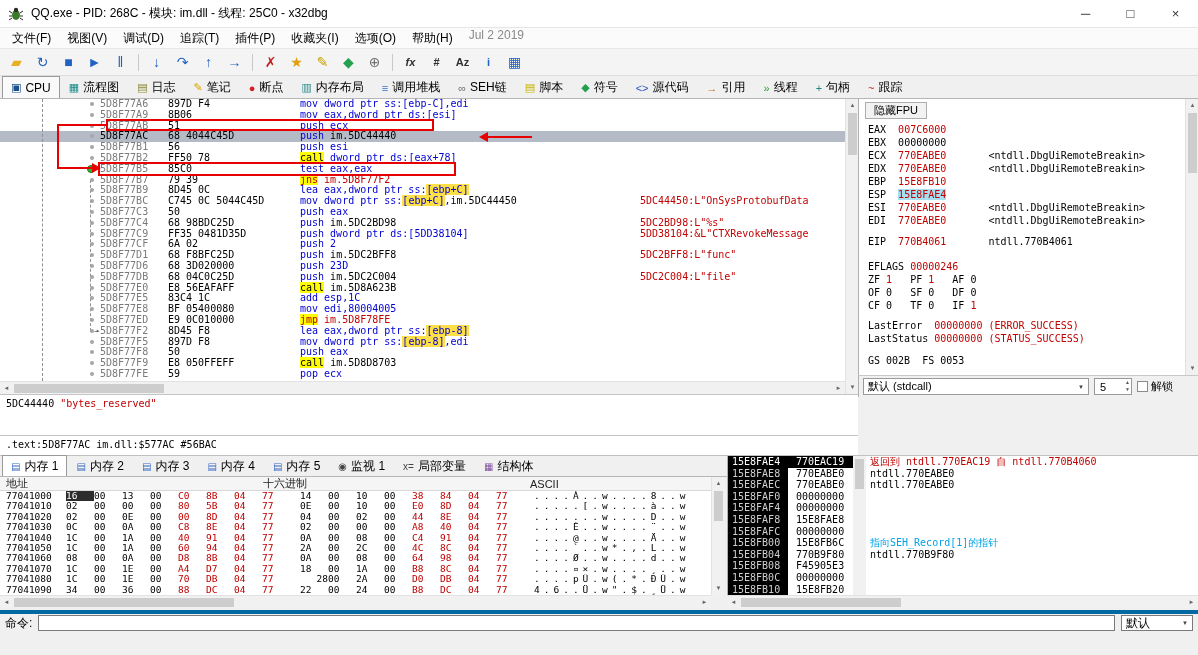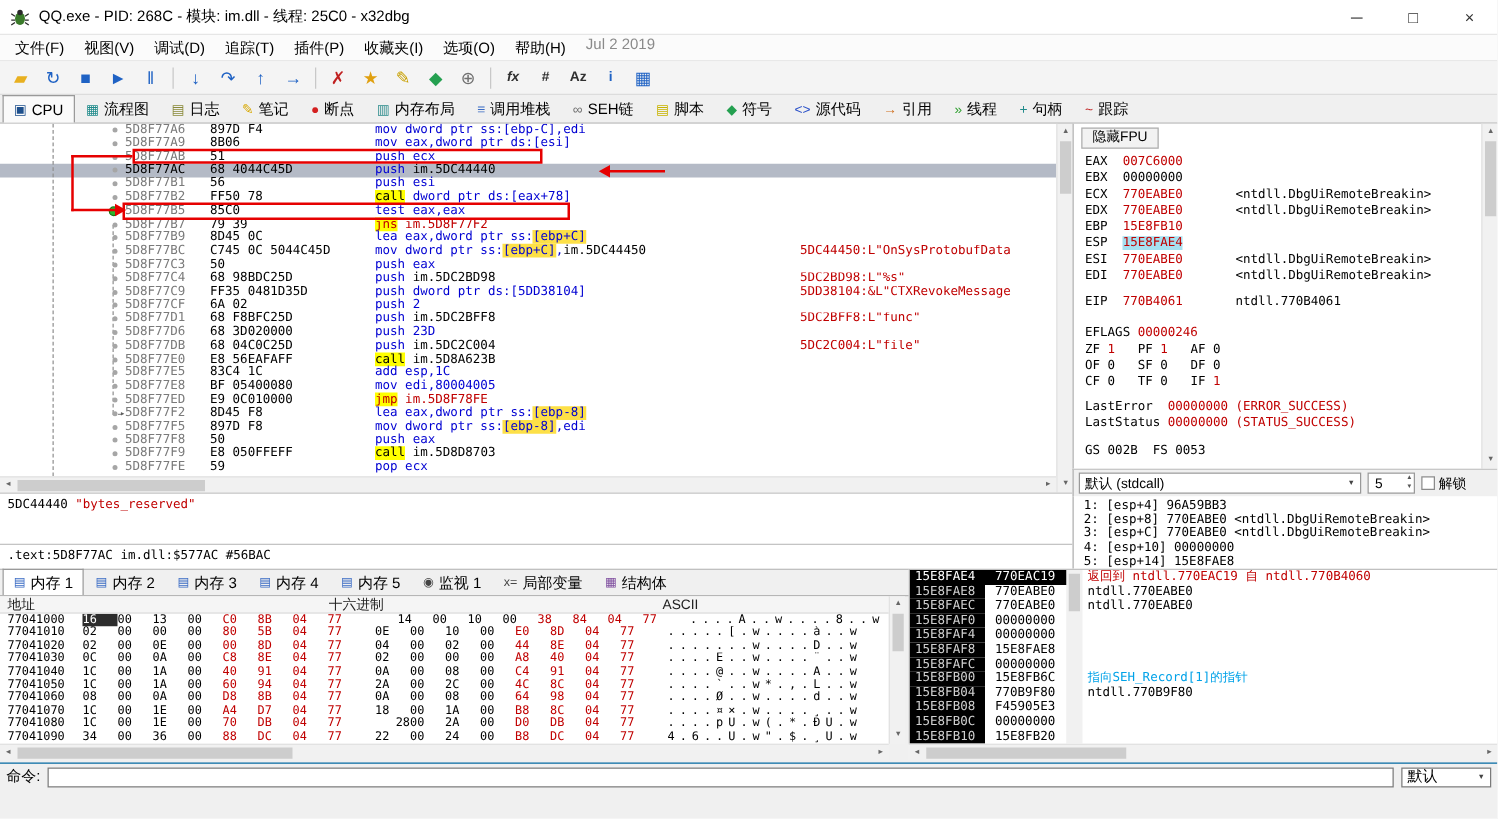--- a/index.html
+++ b/index.html
@@ -93,21 +93,21 @@
 .stack-strip{position:absolute;left:853px;top:456px;width:13px;height:139px;background:#f1f1f1}
 .stack-strip .th{position:absolute;left:2px;top:3px;width:9px;height:30px;background:#cdcdcd}
 
 .sbV{position:absolute;width:13px;background:#f1f1f1;border-left:1px solid #e2e2e2}
 .sbH{position:absolute;height:13px;background:#f1f1f1;border-top:1px solid #e2e2e2}
 .sarr{position:absolute;width:13px;height:13px;font-size:6px;color:#666;text-align:center;line-height:13px}
 .sarr.top{top:0;left:0}.sarr.bot{bottom:0;left:0}.sarr.lft{left:0;top:0}.sarr.rgt{right:0;top:0}
 .thV{position:absolute;left:2px;width:9px;background:#cdcdcd}
 .thH{position:absolute;top:2px;height:9px;background:#cdcdcd}
 
-.cmd{position:absolute;left:0;top:610px;width:100%;height:22px;background:#f0f0f0;border-top:1px solid #0369a1;display:flex;align-items:center;padding:0 5px;gap:6px}
+.cmd{position:absolute;left:0;top:610px;width:100%;height:22px;background:#f0f0f0;border-top:4px solid #0369a1;display:flex;align-items:center;padding:0 5px;gap:6px}
 .cmdinput{flex:1;height:16px;border:1px solid #7a7a7a;background:#fff}
 .cmdcombo{width:72px;height:16px;border:1px solid #7a7a7a;background:#fff;display:flex;align-items:center;padding:0 4px}
 .cmdcombo .carr{margin-left:auto;font-size:6px;color:#444}
 .status{position:absolute;left:0;top:632px;width:100%;height:23px;background:#f0f0f0;border-top:1px solid #c0c0c0;display:flex;align-items:stretch}
 .sbadge{width:62px;background:#ffff76;display:flex;align-items:center;justify-content:center;border-right:1px solid #c0c0c0}
 .smsg{padding-left:8px;display:flex;align-items:center}
 .stime{margin-left:auto;display:flex;align-items:center;gap:4px;padding-right:8px;color:#222}
 
 .redline{position:absolute;background:#e60000;z-index:9}
 .redbox{position:absolute;border:2px solid #e60000;z-index:9}
@@ -483,27 +483,20 @@
     </div>
     <div class="spin">
       <span>5</span>
       <span class="sarrs"><span>▲</span><br><span>▼</span></span>
     </div>
     <div class="chk">
       <span class="chkbox"></span>
       <span>解锁</span>
     </div>
   </div>
-  <div class="args" id="arg-lines">
-      <div class="aline">1: [esp+4] 96A59BB3</div>
-      <div class="aline">2: [esp+8] 770EABE0 &lt;ntdll.DbgUiRemoteBreakin&gt;</div>
-      <div class="aline">3: [esp+C] 770EABE0 &lt;ntdll.DbgUiRemoteBreakin&gt;</div>
-      <div class="aline">4: [esp+10] 00000000</div>
-      <div class="aline">5: [esp+14] 15E8FAE8</div>
-    </div>
 
   <div class="btabs" id="bottom-tabs">
       <span class="btab active">
         <span class="bticon" style="color: rgb(58, 107, 196);">▤</span>
         <span>内存 1</span>
       </span>
       <span class="btab">
         <span class="bticon" style="color: rgb(58, 107, 196);">▤</span>
         <span>内存 2</span>
       </span>
@@ -542,21 +535,21 @@
         <span class="maddr">77041000</span>
         <span class="mhex">
           <span class="pair sel">16</span>
           <span class="pair">00</span>
           <span class="pair">13</span>
           <span class="pair">00</span>
           <span class="pair red">C0</span>
           <span class="pair red">8B</span>
           <span class="pair red">04</span>
           <span class="pair red">77</span>
-          <span class="pair" style="margin-left: 28px;">14</span>
+          <span class="pair" style="margin-left: 10px;">14</span>
           <span class="pair">00</span>
           <span class="pair">10</span>
           <span class="pair">00</span>
           <span class="pair red">38</span>
           <span class="pair red">84</span>
           <span class="pair red">04</span>
           <span class="pair red">77</span>
         </span>
         <span class="mascii">....À..w....8..w</span>
       </div>

